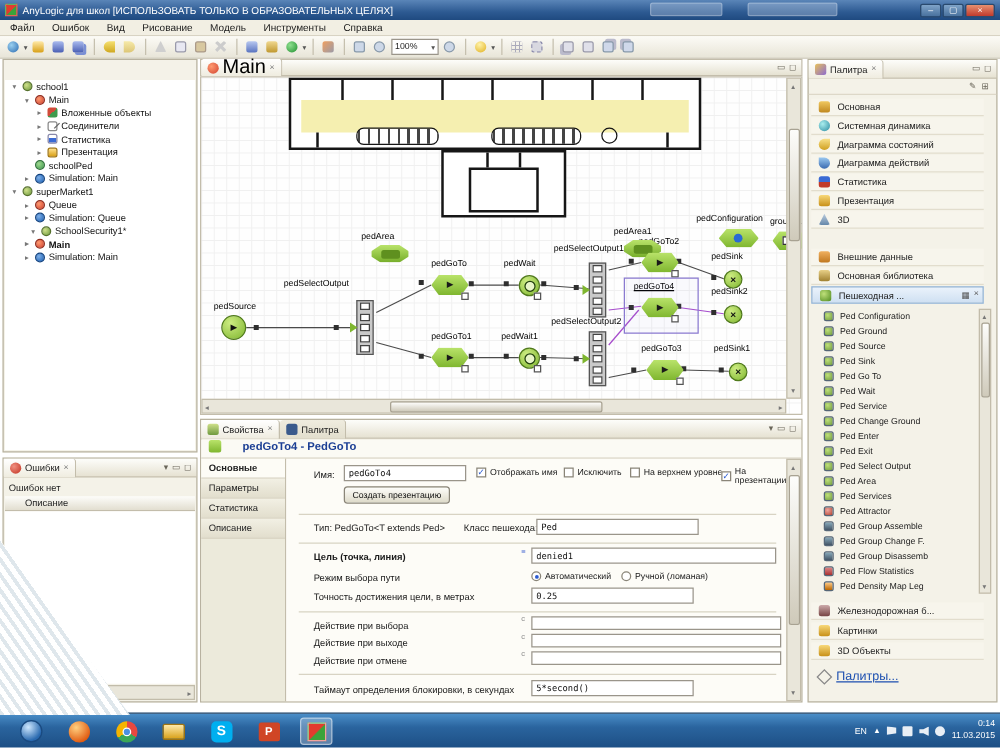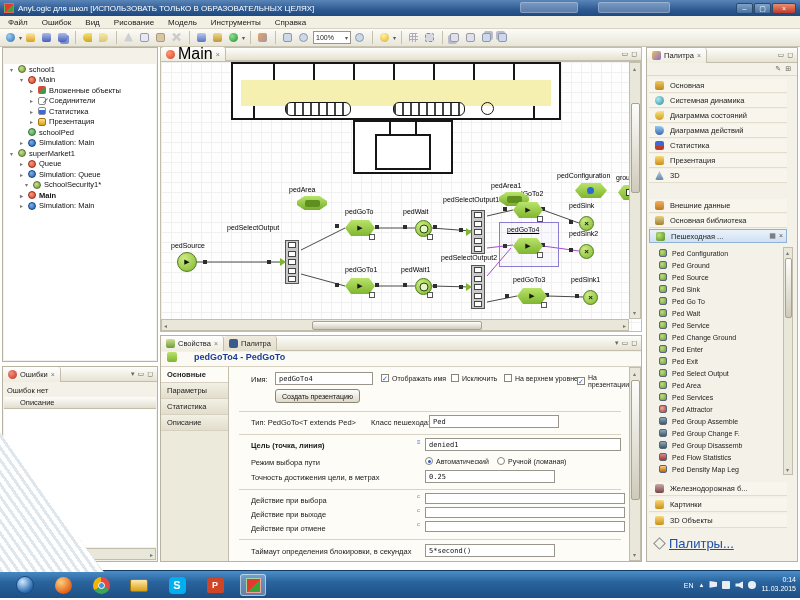--- a/index.html
+++ b/index.html
@@ -755,21 +755,21 @@
         <span>Железнодорожная б...</span>
       </div>
     <div class="srow" style="top:450px">
         <span class="sico" style="background:linear-gradient(#f8d878,#c89018)"></span>
         <span>Картинки</span>
       </div>
     <div class="srow" style="top:466px">
         <span class="sico" style="background:linear-gradient(#f8d878,#c89018)"></span>
         <span>3D Объекты</span>
       </div>
-    <div class="abs" style="left:8px;top:488px;display:flex;align-items:center;gap:5px;font-size:13px">
+    <div class="abs" style="left:8px;top:488px;display:flex;align-items:center;gap:5px;font-size:10px">
       <span style="width:9px;height:9px;border:1px solid #888;transform:rotate(45deg);display:inline-block"></span>
       <span style="color:#1c4fb0;text-decoration:underline">Палитры...</span>
     </div>
   </div>
 
   <div class="abs stripes"></div>
 
   <div class="abs taskbar">
     <span class="tico" style="left:12px">
       <span style="width:18px;height:18px;border-radius:50%;background:radial-gradient(circle at 35% 30%,#cfe8ff,#2a6ab0 70%);border:1px solid #1a4a80;display:block"></span>

